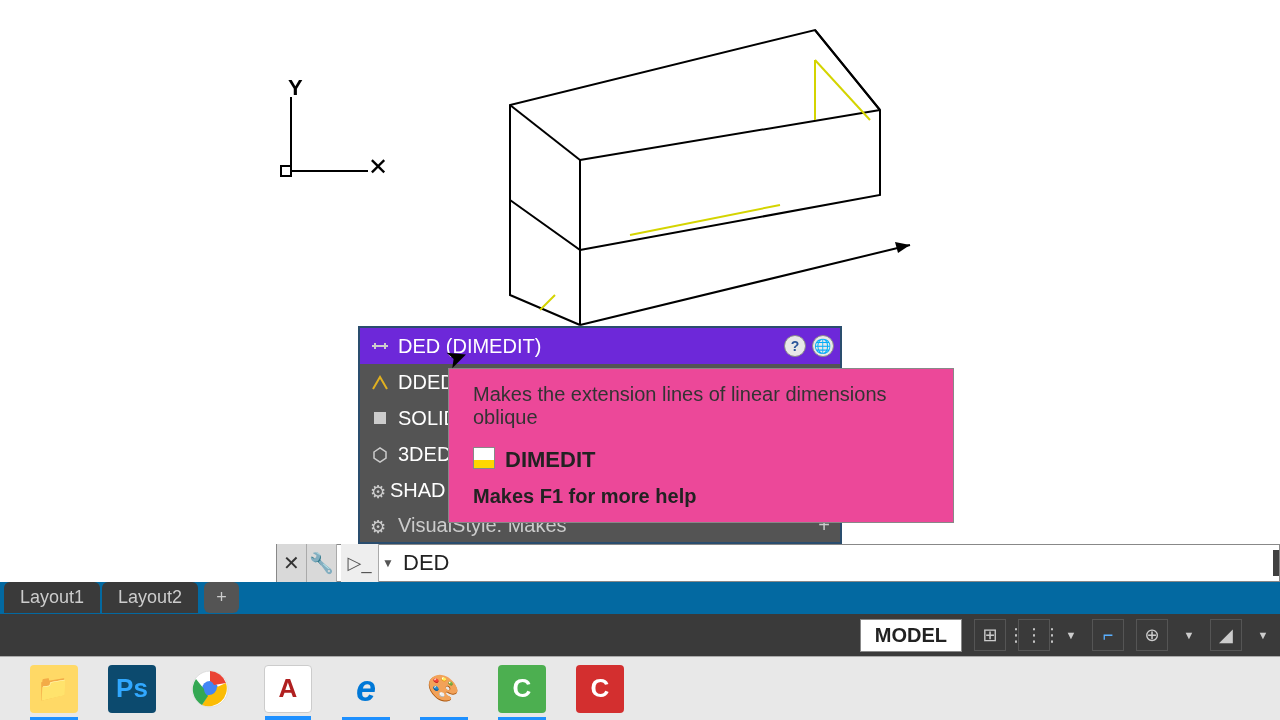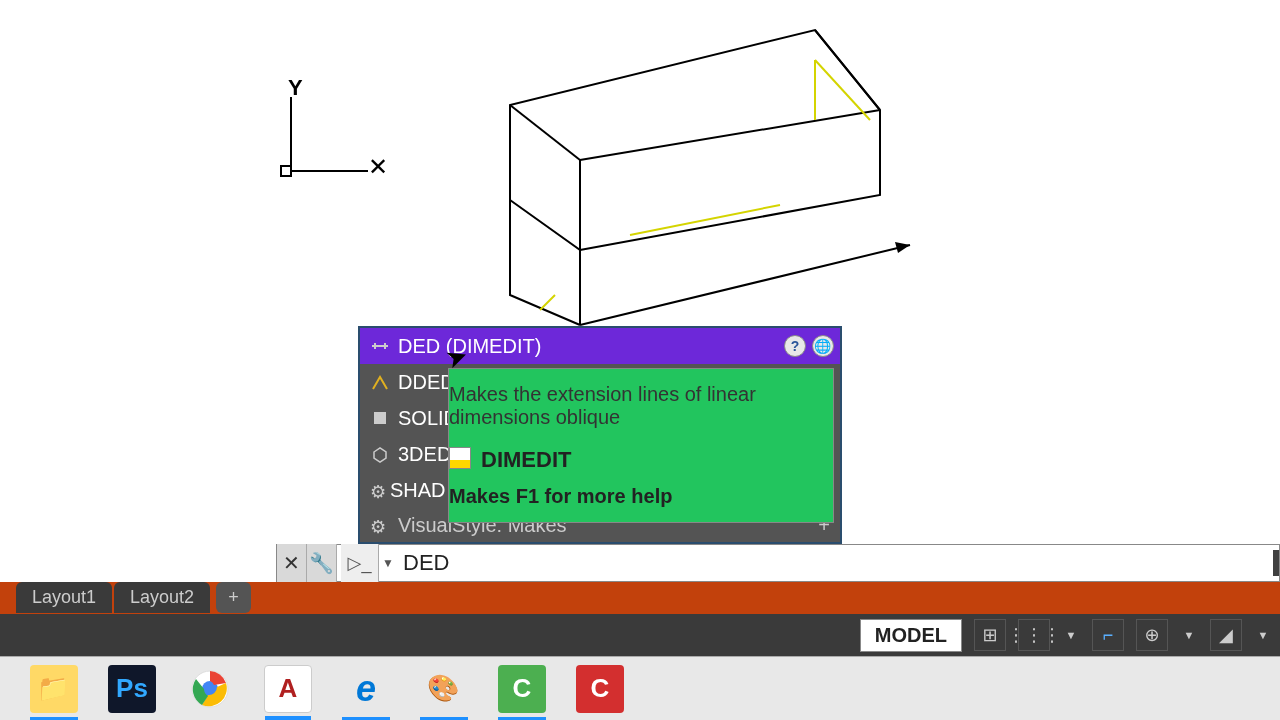--- a/index.html
+++ b/index.html
@@ -13,32 +13,32 @@
 .xmark{position:absolute;top:78px;left:88px;font-size:24px;color:#000}
 .box3d{position:absolute;top:20px;left:500px}
 .suggest{position:absolute;top:326px;left:358px;width:484px;border:2px solid #2a4d6e}
 .suggest-item{display:flex;align-items:center;height:36px;background:#545454;color:#fff;font-size:20px;font-family:"Consolas",monospace;padding:0 10px;position:relative}
 .suggest-item.sel{background:#6d28d9}
 .suggest-icon{width:20px;height:20px;margin-right:8px;flex-shrink:0}
 .suggest-help{position:absolute;right:6px;display:flex;gap:6px}
 .help-circle{width:22px;height:22px;border-radius:50%;background:#e8e8e8;border:1px solid #888;display:flex;align-items:center;justify-content:center;font-size:14px;font-weight:bold;color:#2a5599}
 .visual-row{display:flex;align-items:center;height:34px;background:#545454;color:#ccc;font-size:20px;padding:0 10px;position:relative}
 .plus-btn{position:absolute;right:10px;color:#ccc;font-size:20px}
-.tooltip{position:absolute;top:368px;left:448px;width:386px;background:#22c55e;border:1px solid #888;padding:14px 0;font-size:20px;color:#333}
+.tooltip{position:absolute;top:368px;left:448px;width:506px;background:#ec4899;border:1px solid #888;padding:14px 24px;font-size:20px;color:#333}
 .tooltip-desc{margin-bottom:18px}
 .tooltip-cmd{display:flex;align-items:flex-start;gap:10px;margin-bottom:12px}
 .tooltip-cmdicon{width:22px;height:22px;border:1px solid #888;background:linear-gradient(#fff 60%,#ffd700 60%)}
 .tooltip-cmdname{font-weight:bold;font-size:22px;color:#222}
 .tooltip-help{font-weight:bold;font-size:20px;color:#222}
 .cmdline{position:absolute;top:544px;left:276px;right:0;height:38px;background:#fff;display:flex;align-items:center;border:1px solid #888}
 .cmd-btn{width:30px;height:38px;display:flex;align-items:center;justify-content:center;background:#d9d9d9;border-right:1px solid #aaa;font-size:20px;color:#333;cursor:pointer}
 .cmd-prompt{width:38px;height:38px;display:flex;align-items:center;justify-content:center;background:#eee;border-right:1px solid #aaa;font-size:18px;color:#555;margin-left:4px}
 .cmd-dropdown{width:18px;font-size:12px;color:#555;display:flex;align-items:center;justify-content:center}
 .cmd-input{flex:1;border:none;outline:none;font-size:22px;font-family:Arial;padding:0 6px;color:#222;border-right:6px solid #404040}
-.tabs{position:absolute;top:582px;left:0;right:0;height:32px;background:#c2410c;display:flex;align-items:flex-start;padding-left:16px}
+.tabs{position:absolute;top:582px;left:0;right:0;height:32px;background:#0369a1;display:flex;align-items:flex-start;padding-left:4px}
 .tab{padding:5px 16px;background:#3a3a3a;color:#ccc;font-size:18px;border-top-left-radius:6px;border-top-right-radius:6px;margin-right:2px;cursor:pointer}
 .tab-add{padding:5px 12px;background:#545454;color:#ccc;font-size:18px;border-radius:6px;cursor:pointer;margin-left:4px}
 .statusbar{position:absolute;top:614px;left:0;right:0;height:42px;background:#3a3a3a;display:flex;align-items:center;justify-content:flex-end;padding:0 8px;gap:12px}
 .model-btn{background:#fff;color:#222;font-size:20px;font-weight:bold;padding:4px 14px;border:1px solid #888;cursor:pointer}
 .status-icon{width:32px;height:32px;display:flex;align-items:center;justify-content:center;color:#ccc;font-size:18px;border:1px solid #555;cursor:pointer}
 .status-dd{width:18px;color:#ccc;font-size:11px;display:flex;align-items:center;justify-content:center;cursor:pointer}
 .taskbar{position:absolute;bottom:0;left:0;right:0;height:64px;background:#e8e8e8;border-top:1px solid #aaa;display:flex;align-items:center;padding-left:30px;gap:30px}
 .task-icon{width:48px;height:48px;border-radius:4px;display:flex;align-items:center;justify-content:center;font-size:26px;font-weight:bold;cursor:pointer;position:relative}
 .task-active::after{content:"";position:absolute;bottom:-8px;left:0;right:0;height:4px;background:#1e90ff}
 .cursor{position:absolute;top:342px;left:446px;font-size:26px;color:#000;z-index:999;transform:rotate(-20deg)}
@@ -144,21 +144,21 @@
   <div class="status-dd">▼</div>
   <div class="status-icon" style="color:#5ab0ff">⌐</div>
   <div class="status-icon">⊕</div>
   <div class="status-dd">▼</div>
   <div class="status-icon">◢</div>
   <div class="status-dd">▼</div>
 </div>
 
 <div class="taskbar">
   <div class="task-icon task-active" style="background:#ffd966">📁</div>
-  <div class="task-icon" style="background:#0f172a;color:#31a8ff">Ps</div>
+  <div class="task-icon" style="background:#0c4a6e;color:#31a8ff">Ps</div>
   <div class="task-icon">
     <svg width="40" height="40" viewBox="0 0 40 40">
         <circle cx="20" cy="20" r="18" fill="#fff" stroke="#ddd"></circle>
         <circle cx="20" cy="20" r="8" fill="#4285f4"></circle>
         <path d="M20 2 A18 18 0 0 1 36 14 L24 16 A8 8 0 0 0 20 12 Z" fill="#ea4335"></path>
         <path d="M36 14 A18 18 0 0 1 12 36 L18 26 A8 8 0 0 0 27 18 Z" fill="#fbbc05"></path>
         <path d="M12 36 A18 18 0 0 1 6 10 L14 20 A8 8 0 0 0 18 27 Z" fill="#34a853"></path>
       </svg>
   </div>
   <div class="task-icon task-active" style="background:#fff;color:#b02020;border:1px solid #ccc">A</div>

